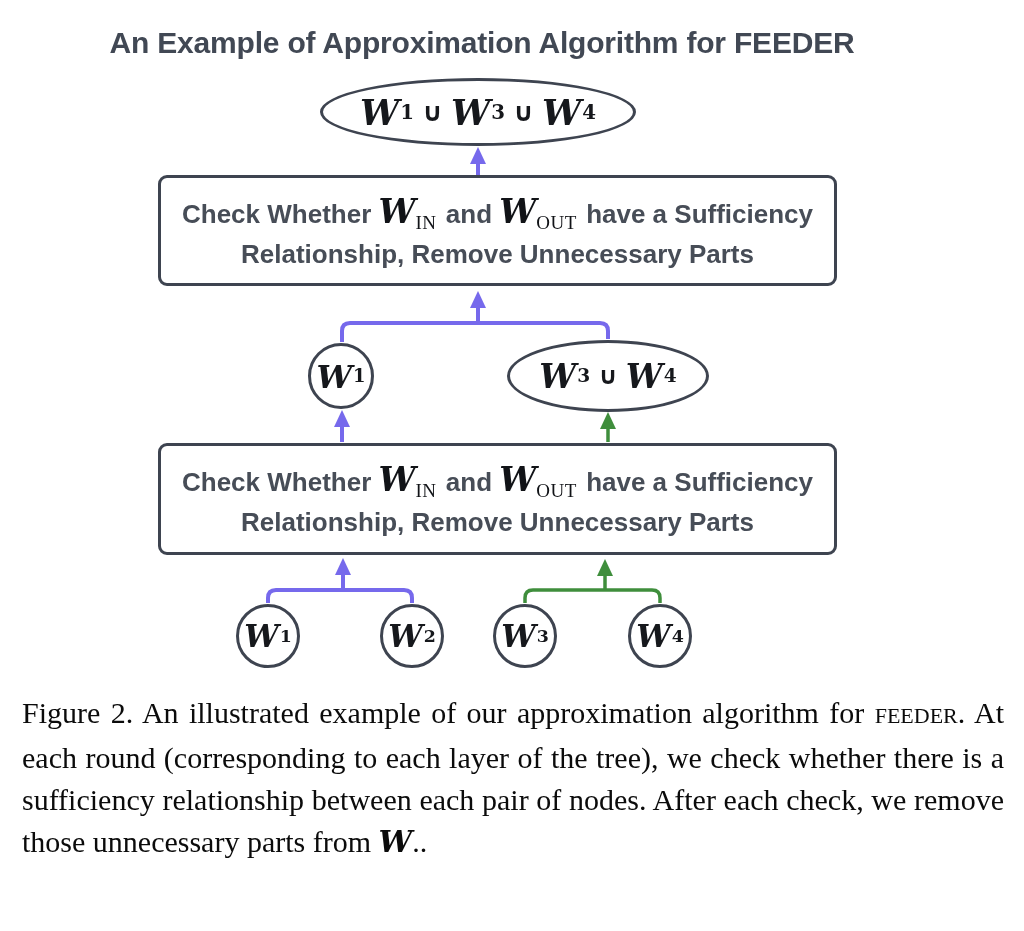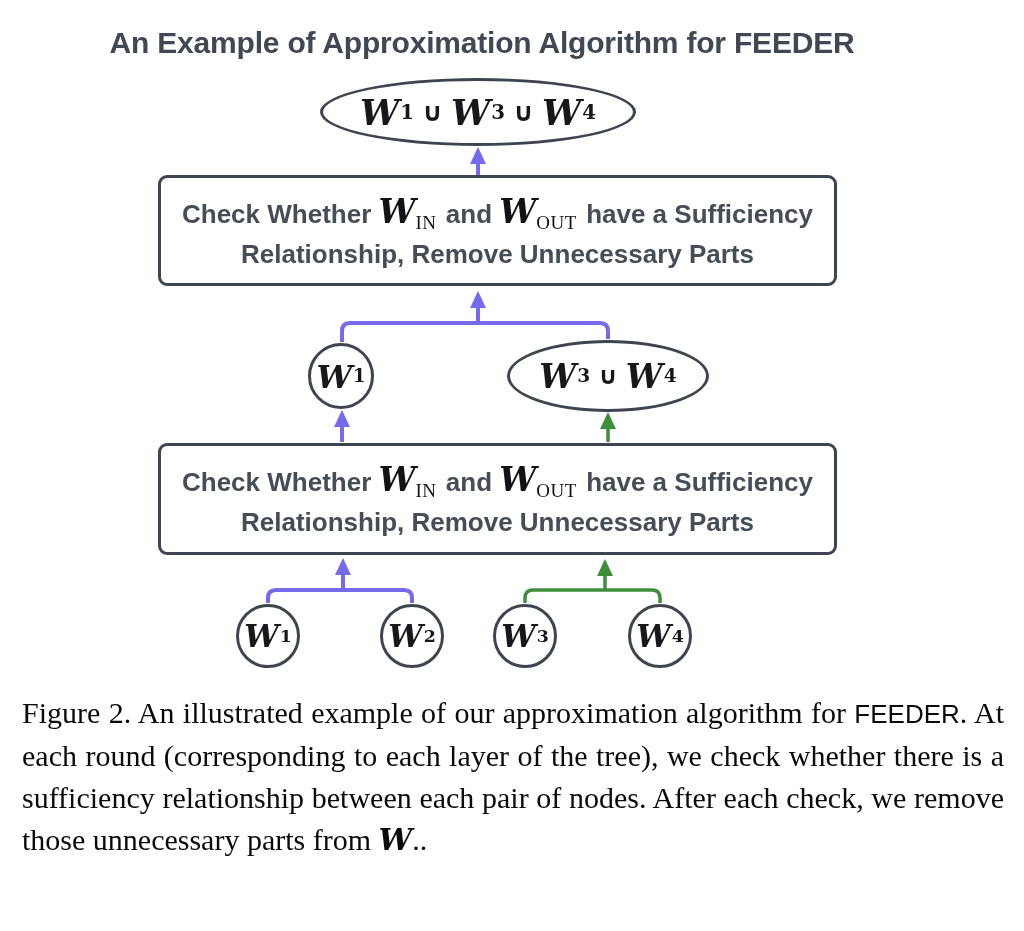--- a/index.html
+++ b/index.html
@@ -106,21 +106,21 @@
     left: 22px; top: 692px;
     width: 982px;
     margin: 0;
     font-family: "Liberation Serif", serif;
     font-size: 30px;
     line-height: 42px;
     color: var(--caption);
     text-align: justify;
   }
   .fig-label { }
-  .mono { font-family: Liberation Sans, sans-serif; font-size: 26px; }
+  .mono { font-family: Liberation Serif, serif; font-size: 22px; }
   .cap-w {
     font-family: "DejaVu Serif", serif;
     font-style: italic;
     font-weight: 700;
   }
 </style>
 </head>
 <body>
 
 <div class="page">

